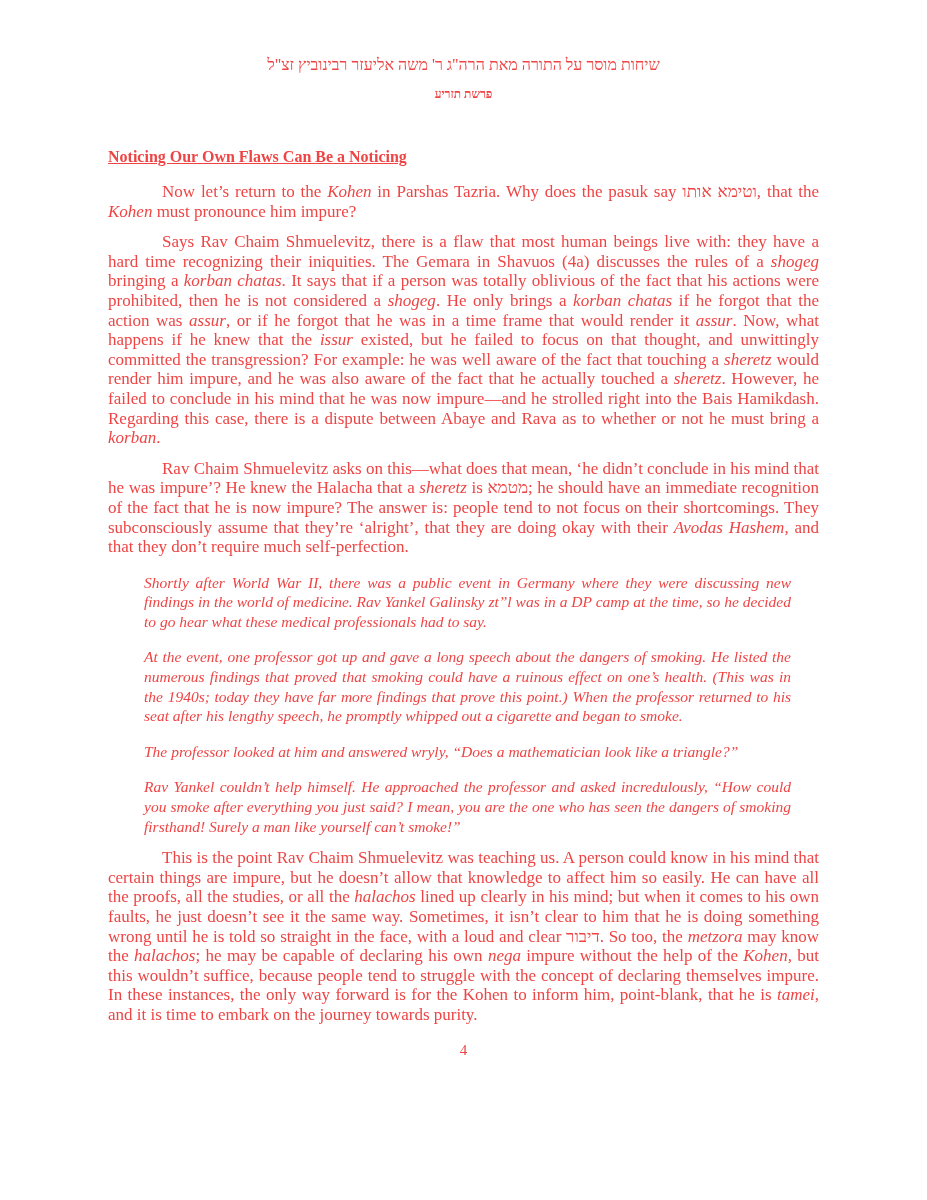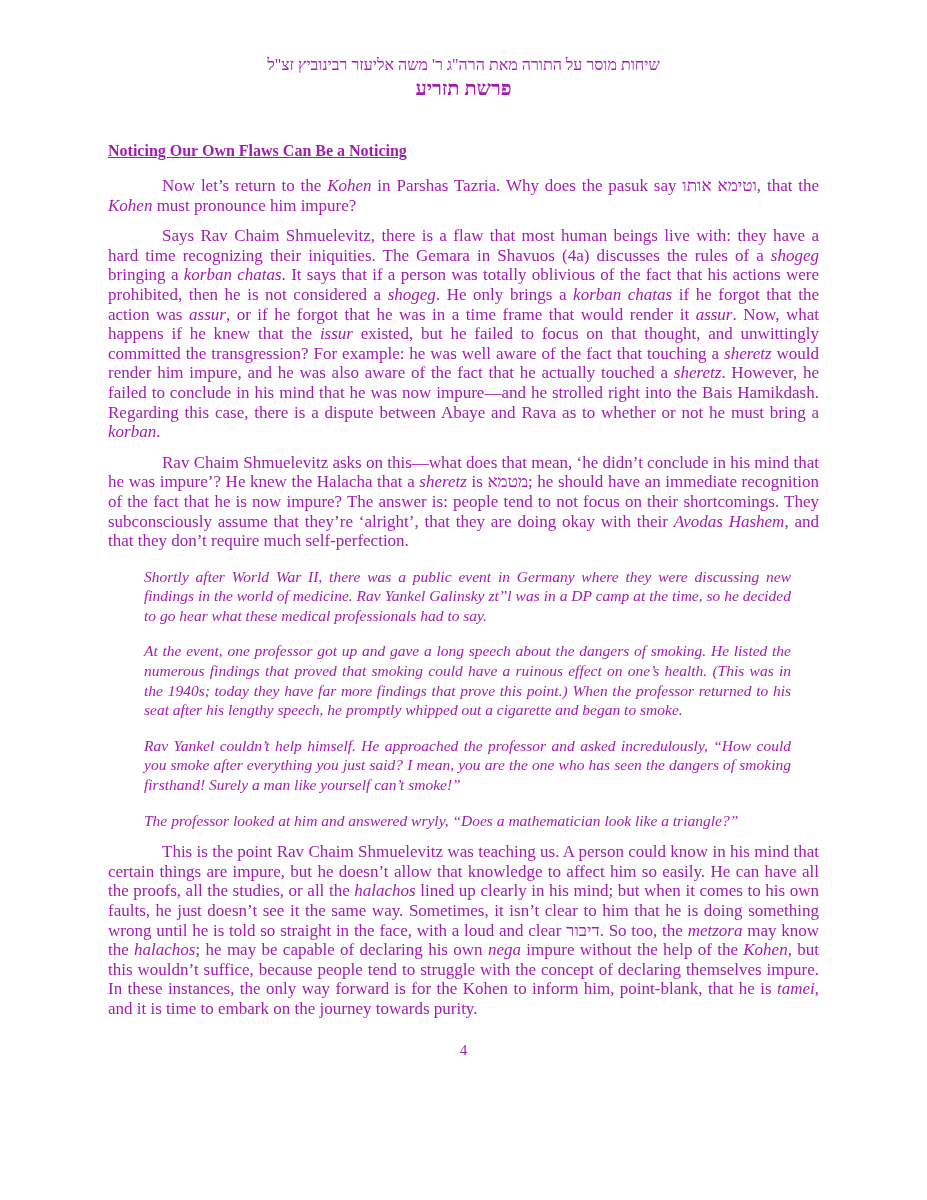--- a/index.html
+++ b/index.html
@@ -5,40 +5,40 @@
   html, body {
     margin: 0;
     padding: 0;
     background: #ffffff;
   }
   .page {
     position: relative;
     width: 927px;
     height: 1200px;
     background: #ffffff;
-    color: #a21caf;
+    color: #ef4444;
     font-family: "Liberation Serif", "DejaVu Sans", serif;
     box-sizing: border-box;
     padding: 55px 108px 0 108px;
     overflow: hidden;
     border-radius: 13px;
   }
   .doc-header {
     text-align: center;
     direction: rtl;
   }
   .doc-title {
     font-size: 16px;
     line-height: 20px;
   }
   .parsha-title {
-    font-size: 20px;
+    font-size: 12px;
     line-height: 21px;
     font-weight: bold;
-    margin-top: 3px;
+    margin-top: 9px;
   }
   .section-heading {
     font-size: 16px;
     font-weight: bold;
     text-decoration: underline;
     margin: 42px 0 15px 0;
     line-height: 20px;
   }
   p.body {
     font-size: 17px;
@@ -82,21 +82,21 @@
   <p class="body"><span>Now let’s return to the </span><span class="it">Kohen</span><span> in Parshas Tazria. Why does the pasuk say </span><span class="he">וטימא אותו</span><span>, that the </span><span class="it">Kohen</span><span> must pronounce him impure?</span></p>
 
   <p class="body"><span>Says Rav Chaim Shmuelevitz, there is a flaw that most human beings live with: they have a hard time recognizing their iniquities. The Gemara in Shavuos (4a) discusses the rules of a </span><span class="it">shogeg</span><span> bringing a </span><span class="it">korban chatas</span><span>. It says that if a person was totally oblivious of the fact that his actions were prohibited, then he is not considered a </span><span class="it">shogeg</span><span>. He only brings a </span><span class="it">korban chatas</span><span> if he forgot that the action was </span><span class="it">assur</span><span>, or if he forgot that he was in a time frame that would render it </span><span class="it">assur</span><span>. Now, what happens if he knew that the </span><span class="it">issur</span><span> existed, but he failed to focus on that thought, and unwittingly committed the transgression? For example: he was well aware of the fact that touching a </span><span class="it">sheretz</span><span> would render him impure, and he was also aware of the fact that he actually touched a </span><span class="it">sheretz</span><span>. However, he failed to conclude in his mind that he was now impure—and he strolled right into the Bais Hamikdash. Regarding this case, there is a dispute between Abaye and Rava as to whether or not he must bring a </span><span class="it">korban</span><span>.</span></p>
 
   <p class="body"><span>Rav Chaim Shmuelevitz asks on this—what does that mean, ‘he didn’t conclude in his mind that he was impure’? He knew the Halacha that a </span><span class="it">sheretz</span><span> is </span><span class="he">מטמא</span><span>; he should have an immediate recognition of the fact that he is now impure? The answer is: people tend to not focus on their shortcomings. They subconsciously assume that they’re ‘alright’, that they are doing okay with their </span><span class="it">Avodas Hashem</span><span>, and that they don’t require much self-perfection.</span></p>
 
   <p class="quote"><span>Shortly after World War II, there was a public event in Germany where they were discussing new findings in the world of medicine. Rav Yankel Galinsky zt”l was in a DP camp at the time, so he decided to go hear what these medical professionals had to say.</span></p>
 
   <p class="quote"><span>At the event, one professor got up and gave a long speech about the dangers of smoking. He listed the numerous findings that proved that smoking could have a ruinous effect on one’s health. (This was in the 1940s; today they have far more findings that prove this point.) When the professor returned to his seat after his lengthy speech, he promptly whipped out a cigarette and began to smoke.</span></p>
 
+  <p class="quote"><span>The professor looked at him and answered wryly, “Does a mathematician look like a triangle?”</span></p>
+
   <p class="quote"><span>Rav Yankel couldn’t help himself. He approached the professor and asked incredulously, “How could you smoke after everything you just said? I mean, you are the one who has seen the dangers of smoking firsthand! Surely a man like yourself can’t smoke!”</span></p>
-
-  <p class="quote"><span>The professor looked at him and answered wryly, “Does a mathematician look like a triangle?”</span></p>
 
   <p class="body"><span>This is the point Rav Chaim Shmuelevitz was teaching us. A person could know in his mind that certain things are impure, but he doesn’t allow that knowledge to affect him so easily. He can have all the proofs, all the studies, or all the </span><span class="it">halachos</span><span> lined up clearly in his mind; but when it comes to his own faults, he just doesn’t see it the same way. Sometimes, it isn’t clear to him that he is doing something wrong until he is told so straight in the face, with a loud and clear </span><span class="he">דיבור</span><span>. So too, the </span><span class="it">metzora</span><span> may know the </span><span class="it">halachos</span><span>; he may be capable of declaring his own </span><span class="it">nega</span><span> impure without the help of the </span><span class="it">Kohen,</span><span> but this wouldn’t suffice, because people tend to struggle with the concept of declaring themselves impure. In these instances, the only way forward is for the Kohen to inform him, point-blank, that he is </span><span class="it">tamei</span><span>, and it is time to embark on the journey towards purity.</span></p>
 
   <div class="page-number">4</div>
 
 </div>
 
 </body></html>

